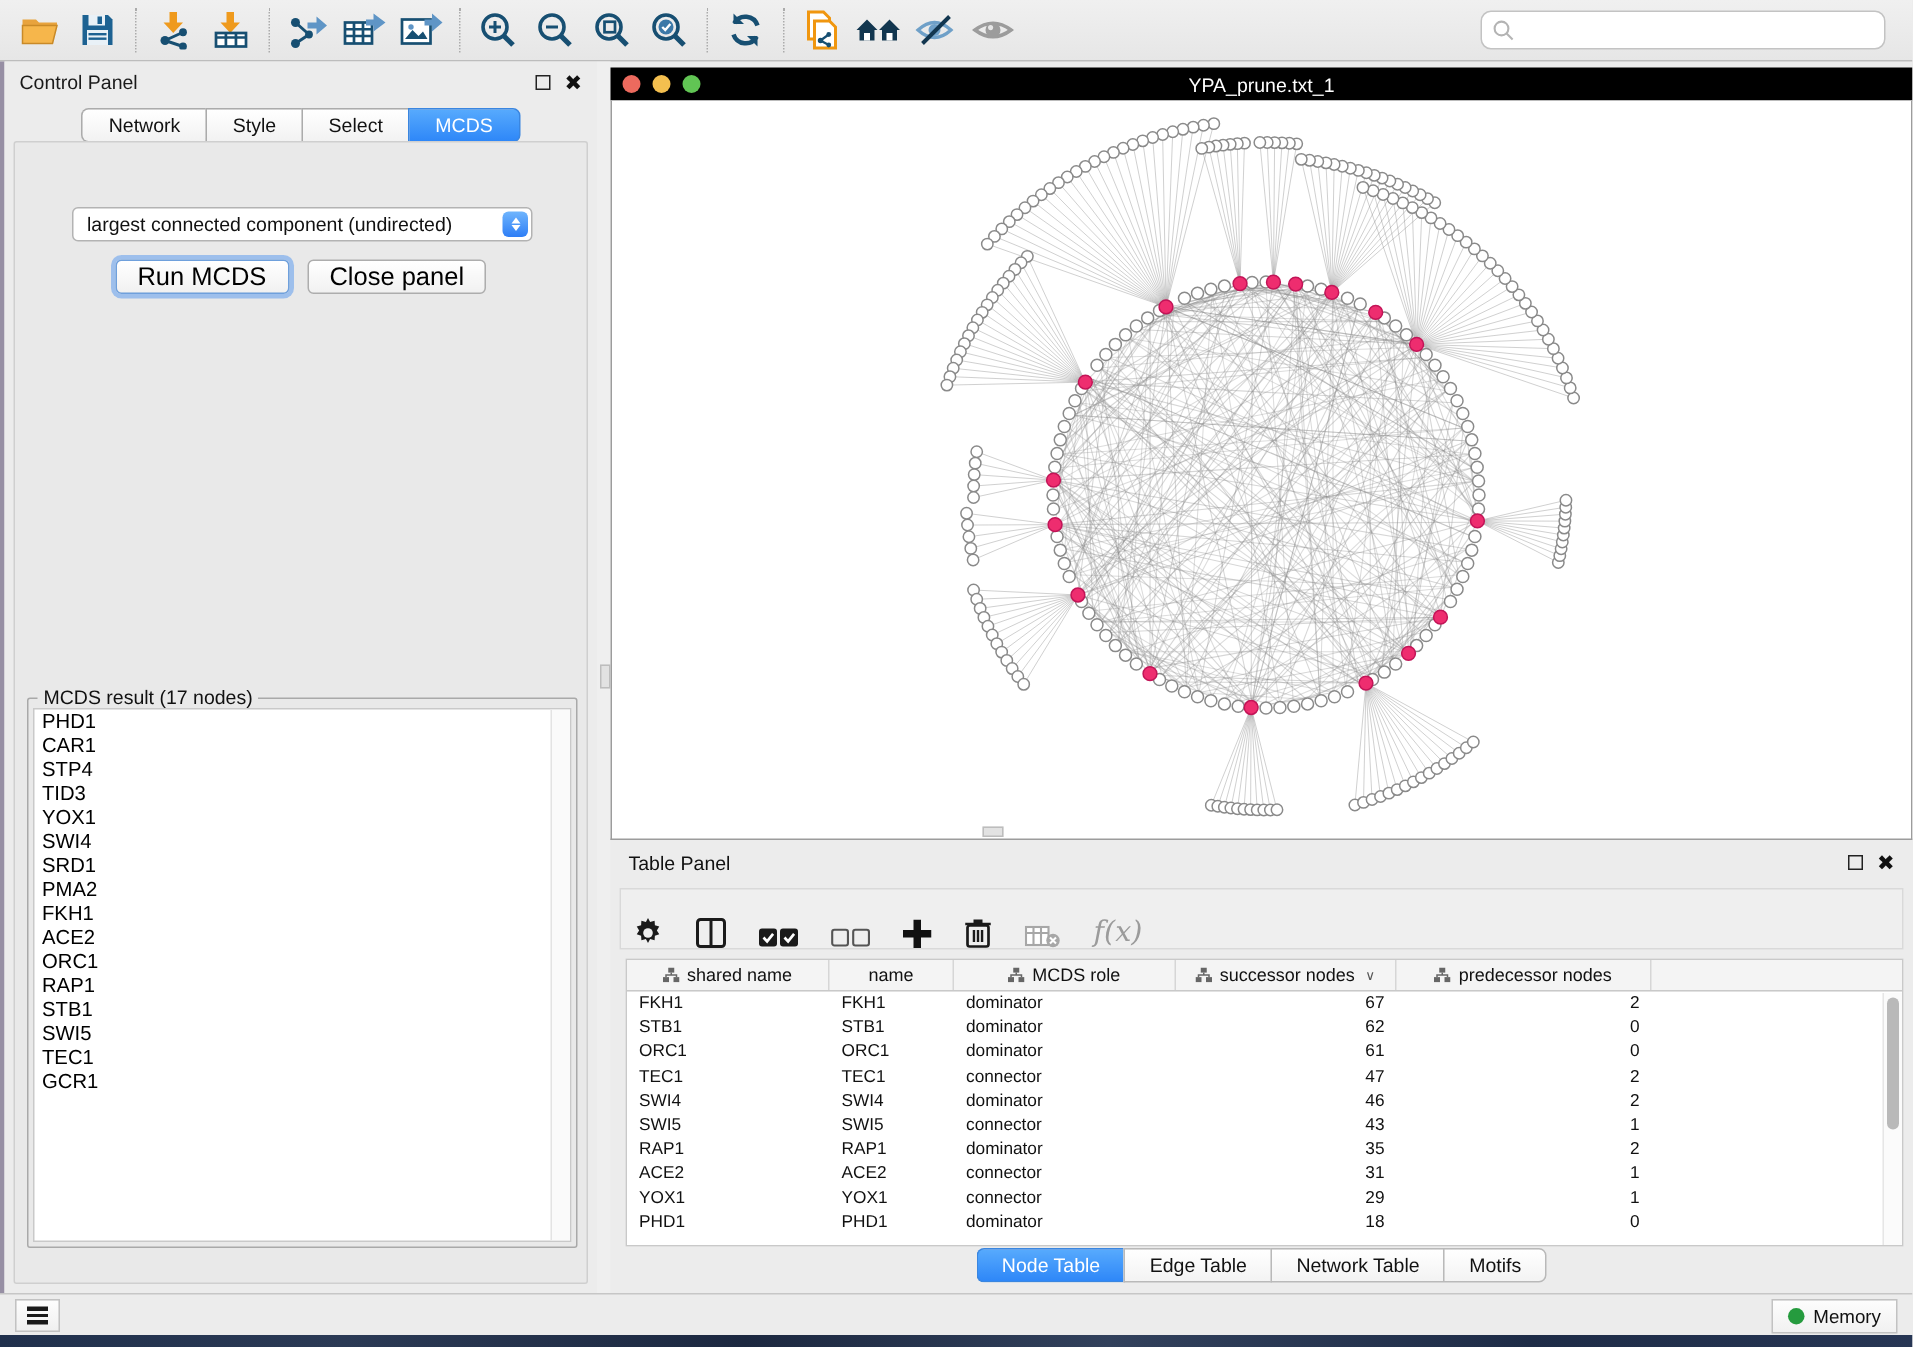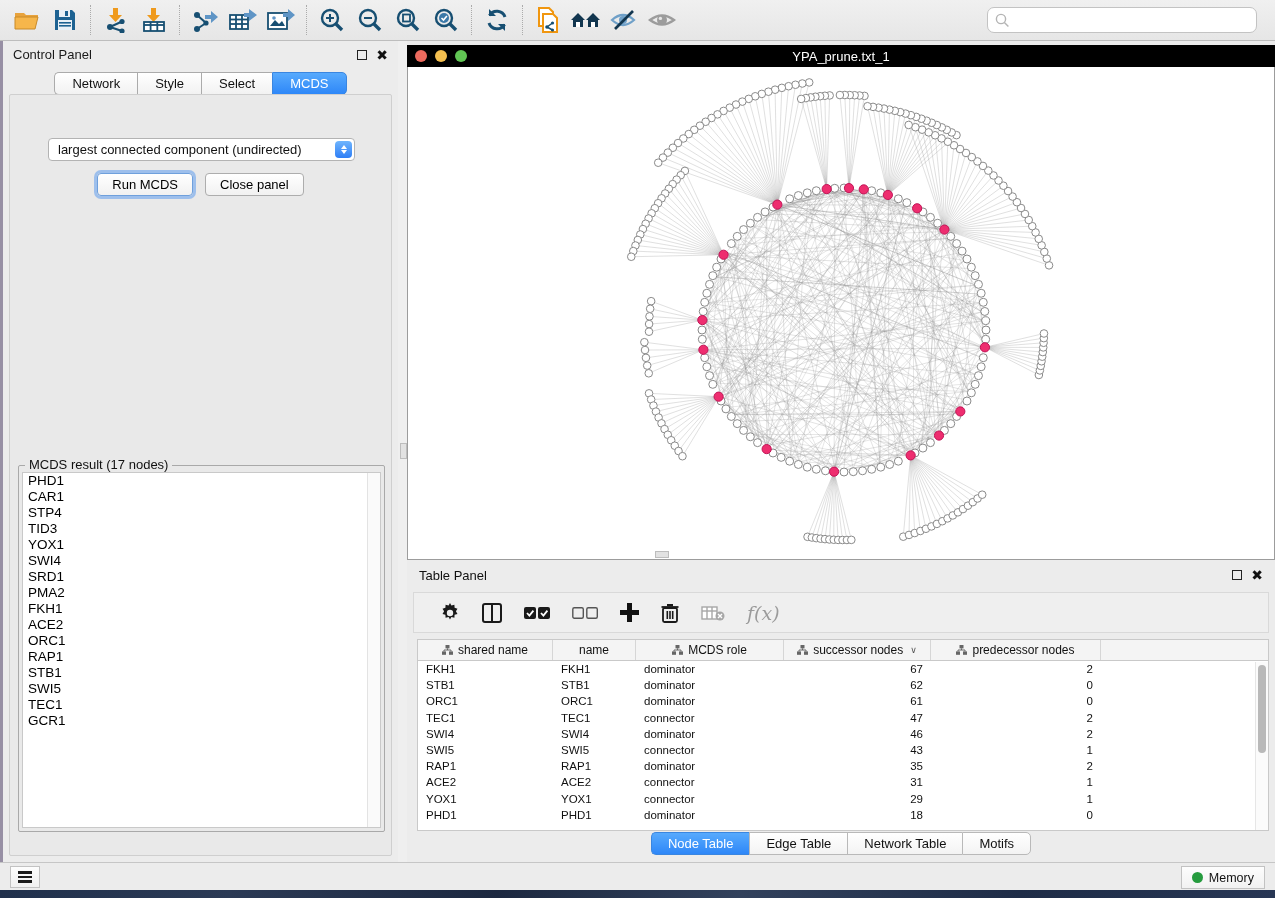--- a/index.html
+++ b/index.html
@@ -32,21 +32,21 @@
   .tabbar .tab.active { background:linear-gradient(#57AAFD,#2E87F8); color:#fff; border-color:#3A86E0; }
 
   .cpanel-body { position:absolute; left:6px; top:53px; width:383px; height:762px; background:#E9E9E9; border:1px solid #CFCFCF; border-radius:2px; }
   .opt-label { position:absolute; left:0; top:22px; width:100%; text-align:center; font-size:13px; }
   .opt-select { position:absolute; left:38px; top:43px; width:307px; height:23px; background:#fff; border:1px solid #B3B3B3; border-radius:4px; display:flex; align-items:center; padding-left:9px; font-size:13px; }
   .opt-stepper { position:absolute; right:2px; top:2px; width:17px; height:17px; border-radius:4px; background:linear-gradient(#6FB5FD,#2E7EF6); display:flex; flex-direction:column; align-items:center; justify-content:center; gap:1px; }
   .opt-stepper i { display:block; width:0; height:0; border-left:3.5px solid transparent; border-right:3.5px solid transparent; }
   .opt-stepper .up { border-bottom:4px solid #fff; }
   .opt-stepper .dn { border-top:4px solid #fff; }
   .btn-row { position:absolute; left:0; top:78px; width:100%; display:flex; justify-content:center; gap:12px; }
-  .mac-btn { height:23px; padding:0 14px; background:linear-gradient(#FFFFFF,#F1F1F1); border:1px solid #ADADAD; border-radius:4px; font-size:13px; display:flex; align-items:center; }
+  .mac-btn { height:23px; padding:0 14px; background:linear-gradient(#FFFFFF,#F1F1F1); border:1px solid #ADADAD; border-radius:4px; font-size:17px; display:flex; align-items:center; }
   .mac-btn.focus { box-shadow:0 0 0 3px rgba(106,164,238,.6); border-color:#6FA0DC; }
 
   .mcds-fieldset { position:absolute; left:8px; top:370px; width:367px; height:367px; border:1px solid #A9A9A9; border-radius:2px; }
   .mcds-legend { position:absolute; left:6px; top:-9px; background:#E9E9E9; padding:0 4px; font-size:13px; }
   .mcds-list { position:absolute; left:3px; top:6px; width:359px; height:356px; background:#fff; border:1px solid #C9C9C9; overflow:hidden; }
   .mcds-item { font-size:13.5px; line-height:16px; padding-left:5px; color:#000; }
   .mcds-scroll { position:absolute; right:0; top:0; width:13px; height:100%; background:#FAFAFA; border-left:1px solid #E3E3E3; }
 
   
   .vgutter { position:absolute; left:398px; top:41px; width:9px; height:821px; background:#EFEFEF; }
@@ -57,21 +57,21 @@
   .netwin { position:absolute; left:407px; top:45px; width:868px; height:515px; }
   .net-titlebar { position:absolute; left:0; top:0; width:100%; height:22px; background:#000; display:flex; align-items:center; }
   .tl { width:12px; height:12px; border-radius:50%; margin-left:8px; }
   .tl.red{ background:#EC6A5E; } .tl.yel{ background:#F4BF4F; } .tl.grn{ background:#61C554; }
   .net-title { position:absolute; left:0; right:0; text-align:center; color:#fff; font-size:13px; }
   .net-canvas { position:absolute; left:0; top:22px; width:868px; height:493px; background:#fff; border:1px solid #9C9C9C; border-top:none; }
 
   
   .tpanel { position:absolute; left:407px; top:560px; width:868px; height:302px; background:#ECECEC; }
   .tpanel-header { position:absolute; left:0; top:2px; width:100%; height:26px; display:flex; align-items:center; padding:0 12px; }
-  .ttoolbar { position:absolute; left:6px; top:32px; width:856px; height:41px; background:#EFEFEF; border:1px solid #D9D9D9; display:flex; align-items:center; padding-left:26px; gap:22px; }
+  .ttoolbar { position:absolute; left:6px; top:32px; width:856px; height:41px; background:#EFEFEF; border:1px solid #D9D9D9; display:flex; align-items:flex-end; padding-left:8px; gap:22px; }
   .ttool { display:flex; align-items:center; }
   .fx { font-family:"DejaVu Serif",serif; font-style:italic; font-size:19px; color:#9B9B9B; }
 
   .tablebox { position:absolute; left:10px; top:79px; width:852px; height:192px; background:#fff; border:1px solid #C9C9C9; overflow:hidden; }
   .thead { display:flex; height:21px; border-bottom:1px solid #C9C9C9; background:#F4F4F4; font-size:12px; }
   .th { display:flex; align-items:center; justify-content:center; gap:5px; border-right:1px solid #D6D6D6; color:#111; position:relative; }
   .th .sorter { font-size:9px; color:#555; margin-left:2px; }
   .trow { display:flex; height:16.2px; font-size:11.5px; align-items:center; }
   .td { padding:0 8px; white-space:nowrap; overflow:hidden; }
   .td.num { text-align:right; }

